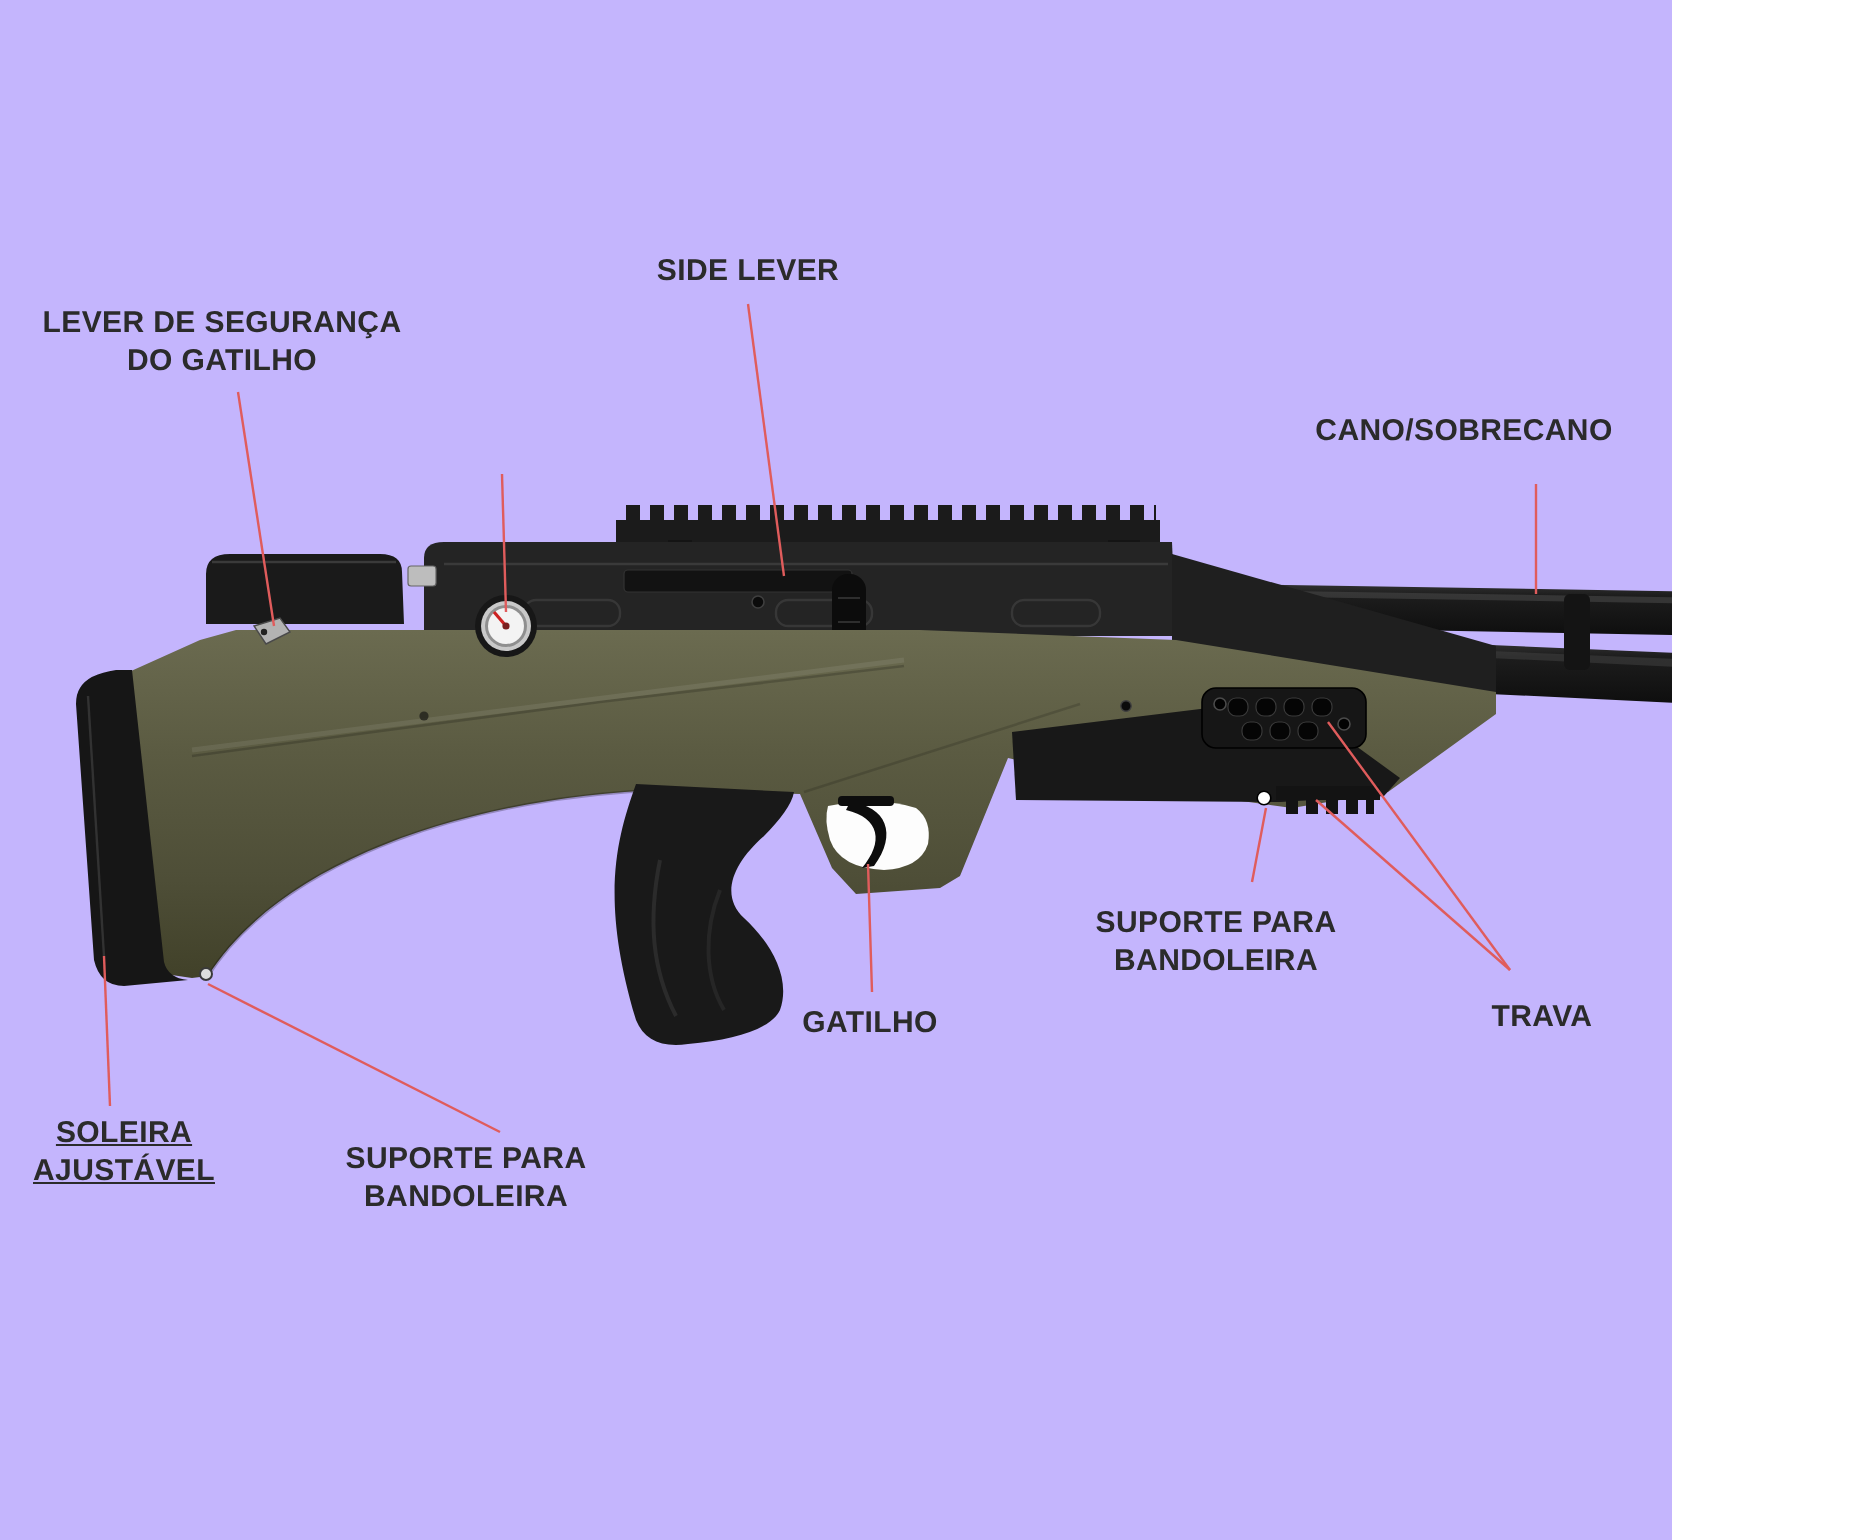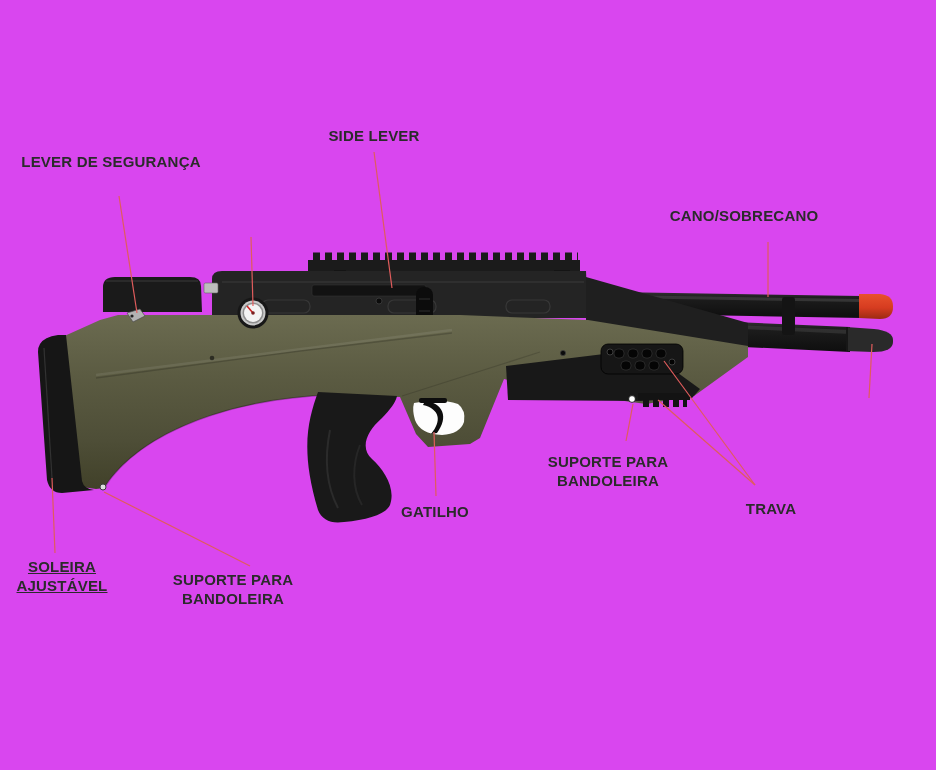--- a/index.html
+++ b/index.html
@@ -1,26 +1,26 @@
 <!DOCTYPE html>
 <html><head>
 <meta charset="utf-8">
 <style>
   html,body{margin:0;padding:0;background:#ffffff;}
-  .stage{position:relative;width:936px;height:770px;background:#d946ef;overflow:hidden;
+  .stage{position:relative;width:836px;height:770px;background:#c4b5fd;overflow:hidden;
          font-family:"Liberation Sans",sans-serif;}
   .stage svg{position:absolute;left:0;top:0;display:block;}
   .label{position:absolute;transform:translateX(-50%);text-align:center;
          font-weight:700;font-size:15px;line-height:1.27;color:#2b2b2b;
          letter-spacing:.2px;white-space:nowrap;}
   .label span{display:block;}
   .lbl-side-lever{left:374px;top:126px;}
   .lbl-trava{left:111px;top:152px;}
   .lbl-manometro{left:256px;top:195px;}
-  .lbl-cano{left:732px;top:206px;margin-left:12px;}
+  .lbl-cano{left:732px;top:206px;}
   .lbl-capa{left:841px;top:400px;}
   .lbl-suporte-right{left:608px;top:452px;}
   .lbl-trilho{left:771px;top:499px;}
   .lbl-gatilho{left:435px;top:502px;}
   .lbl-soleira{left:62px;top:557px;text-decoration:underline;}
   .lbl-suporte-left{left:233px;top:570px;}
 </style>
 </head>
 <body>
 
@@ -173,20 +173,21 @@
       <line x1="104" y1="492" x2="250" y2="566"></line>
     </g>
   </svg>
 
   <div class="label lbl-side-lever">
     <span>SIDE LEVER</span>
   </div>
 
   <div class="label lbl-trava">
     <span>LEVER DE SEGURANÇA</span>
+    <span>DO GATILHO</span>
   </div>
 
 
   <div class="label lbl-cano">
     <span>CANO/SOBRECANO</span>
   </div>
 
 
   <div class="label lbl-suporte-right">
     <span>SUPORTE PARA</span>

